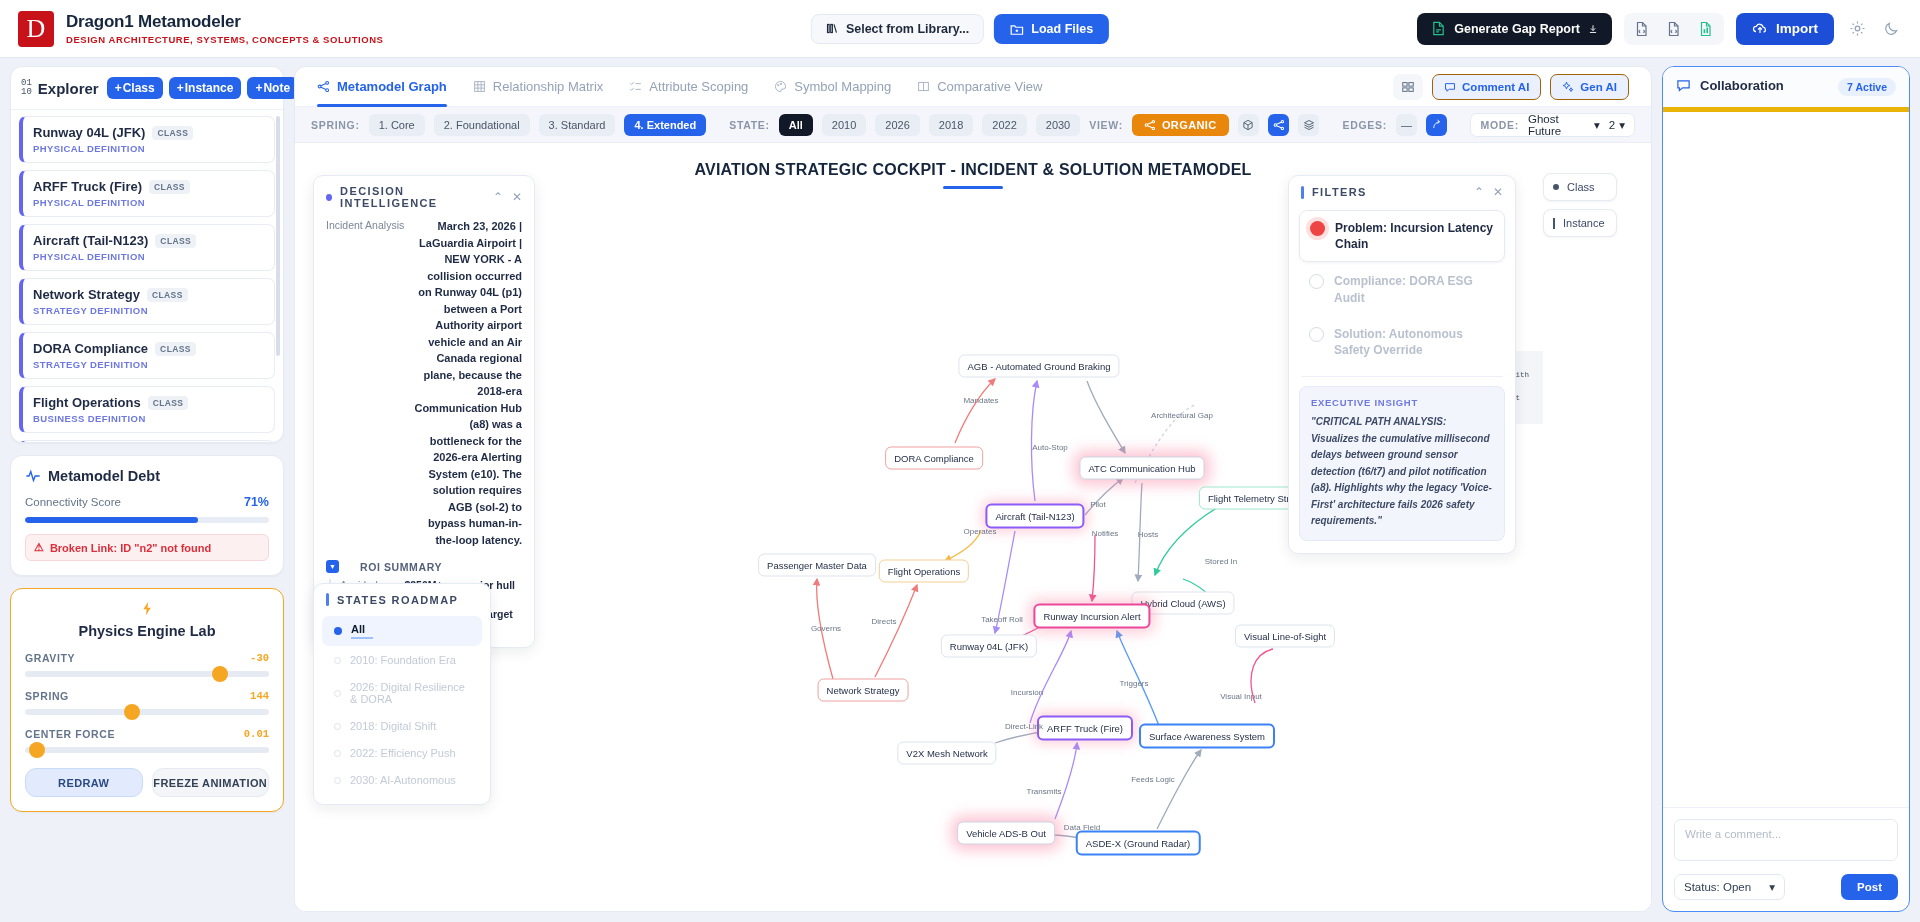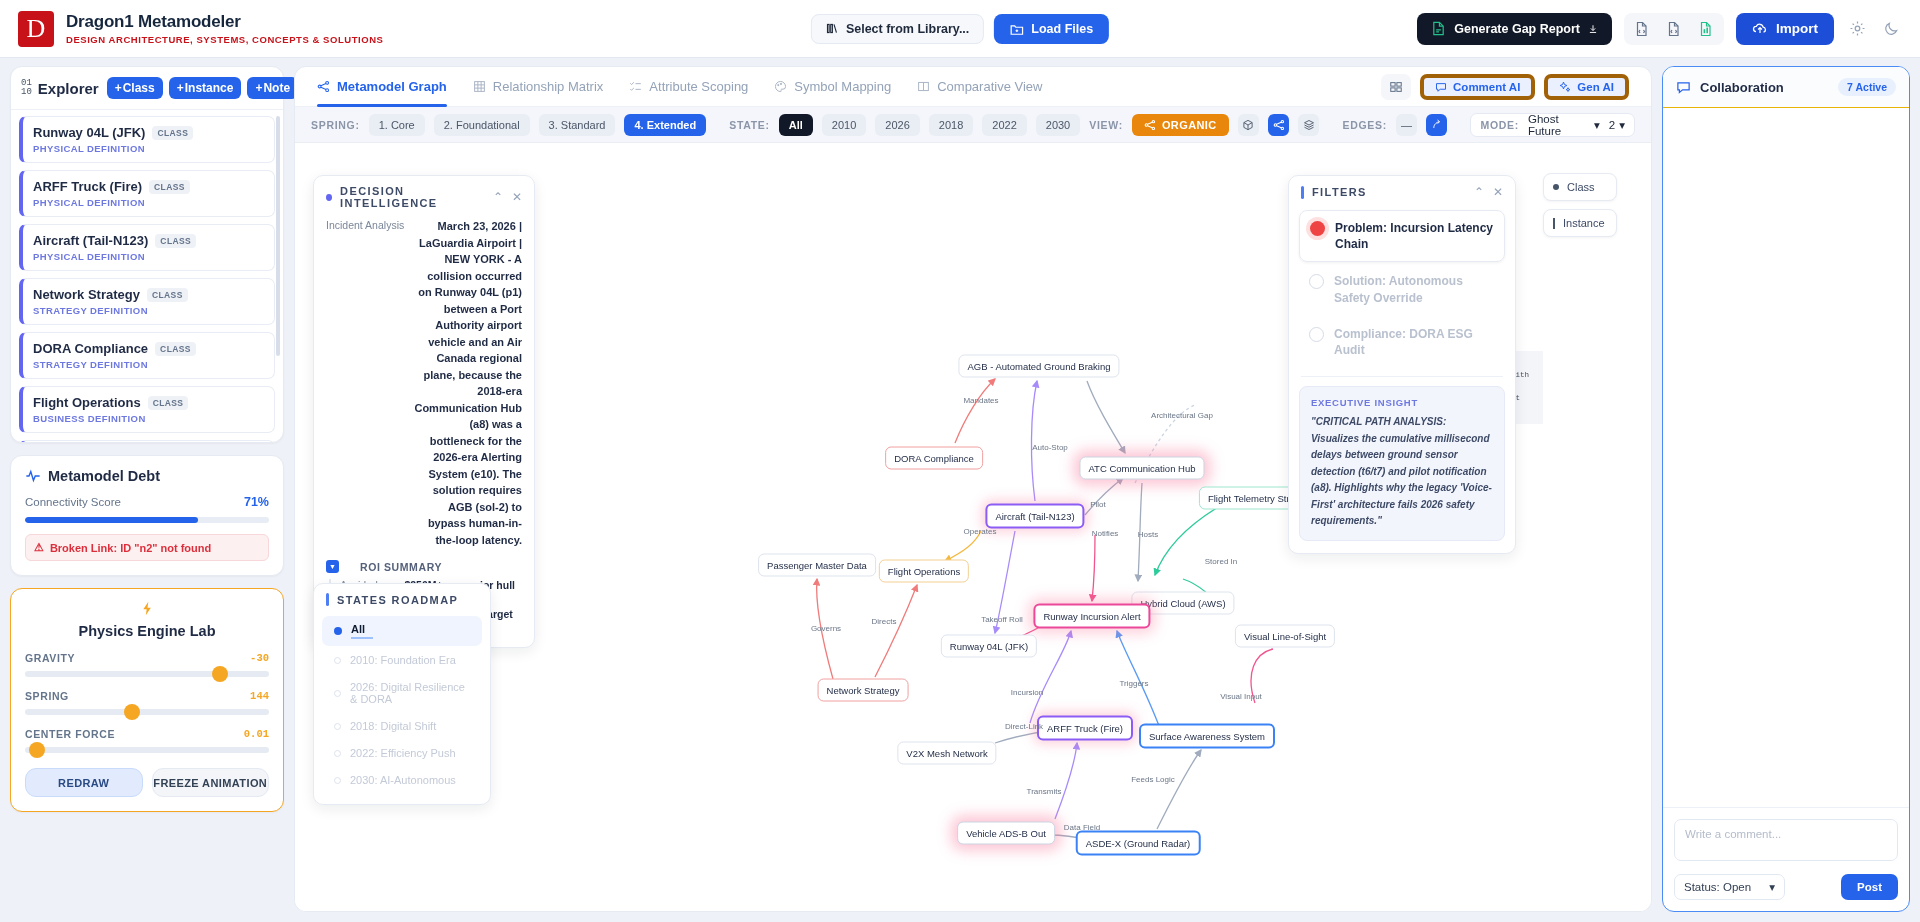--- a/index.html
+++ b/index.html
@@ -97,21 +97,21 @@
   .pbtn.ghost { background:#f3f5f9; color:#334155; border:1px solid #e4e9f2;}
 
   
   .main { flex:1; background:#fff; border:1px solid #e6eaf2; border-radius:12px; display:flex; flex-direction:column; overflow:hidden;}
   .tabs { display:flex; align-items:center; gap:26px; padding:0 22px; height:40px; border-bottom:1px solid #edf1f7; }
   .tab { display:flex;align-items:center;gap:7px;font-size:13px;color:#94a3b8;height:40px;cursor:pointer; position:relative;}
   .tab.active { color:#2563eb; font-weight:bold; }
   .tab.active::after{ content:""; position:absolute; bottom:0; left:0; right:0; height:3px; background:#2563eb; border-radius:2px;}
   .tabs-right { margin-left:auto; display:flex; align-items:center; gap:9px;}
   .sq-btn { width:30px;height:26px;background:#f4f6fa;border-radius:7px;display:flex;align-items:center;justify-content:center;cursor:pointer;}
-  .ai-btn { height:26px; padding:0 11px; border-radius:7px; background:#eaf0fe; color:#2563eb; border:4px solid #a16207;
+  .ai-btn { height:26px; padding:0 11px; border-radius:7px; background:#eaf0fe; color:#2563eb; border:1px solid #a16207;
             font-size:11.5px; font-weight:bold; display:flex; align-items:center; gap:6px; cursor:pointer;}
 
   .toolbar { height:36px; background:#f4f6fb; display:flex; align-items:center; padding:0 16px; gap:9px; border-bottom:1px solid #e9edf4;}
   .tb-label { font-size:10.5px; font-weight:bold; color:#8b95a8; letter-spacing:.7px;}
   .chip { height:22px; padding:0 10px; border-radius:6px; background:#e9edf4; color:#4b5768; font-size:11px;
           display:flex; align-items:center; cursor:pointer; white-space:nowrap;}
   .chip.blue { background:#2563eb; color:#fff; font-weight:bold;}
   .chip.dark { background:#111827; color:#fff; font-weight:bold;}
   .chip.orange { background:#e8870c; color:#fff; font-weight:bold; gap:6px; padding:0 12px; letter-spacing:.4px;}
   .chip.sq { width:22px; padding:0; justify-content:center;}
@@ -184,21 +184,21 @@
   .node.hl-purple { border:2px solid #8b5cf6; box-shadow:0 0 12px 4px rgba(248,113,150,.30);}
   .node.hl-pink { border:2.5px solid #ec4899; box-shadow:0 0 14px 5px rgba(248,113,150,.33);}
   .node.hl-blue { border:2px solid #3b82f6; }
   .node.hl-red { border:1px solid #cbd5e1; box-shadow:0 0 14px 6px rgba(248,113,150,.40);}
   .node.plain { border:1px solid #dde3ec; }
   .edge-label { position:absolute; font-size:8px; color:#6b7687; transform:translate(-50%,-50%); white-space:nowrap;}
 
   
   .collab { width:248px; flex:0 0 248px; background:#fff; border:1.5px solid #4b8bf5; border-radius:12px;
             display:flex; flex-direction:column; overflow:hidden;}
-  .collab-head { display:flex; align-items:center; gap:9px; padding:11px 13px; border-bottom:1px solid #eab308; background:#fbfcfe;}
+  .collab-head { display:flex; gap:9px; padding:11px 13px; border-bottom:5px solid #eab308; background:#fbfcfe;}
   .collab-t { font-size:13px; font-weight:bold; color:#1f2a44;}
   .badge { margin-left:auto; background:#e8f0fe; color:#2563eb; border-radius:11px; font-size:10.5px; font-weight:bold;
            padding:3px 9px;}
   .collab-body { flex:1; }
   .collab-foot { border-top:1px solid #edf1f7; padding:11px; }
   .comment-box { width:100%; height:42px; border:1px solid #e2e8f2; border-radius:7px; resize:none;
                  font-family:"Liberation Sans", sans-serif; font-size:11.5px; padding:8px 10px; color:#1e293b; outline:none;}
   .comment-box::placeholder{ color:#b4bcca;}
   .foot-row { display:flex; align-items:center; margin-top:10px;}
   .status-sel { border:1px solid #e2e8f2; border-radius:7px; height:26px; padding:0 9px; display:flex; align-items:center;
@@ -587,20 +587,24 @@
         </span>
         <span class="sel">
           <span>2</span>
           <span>▾</span>
         </span>
       </div>
     </div>
 
     <div class="canvas">
 
+      <div class="canvas-title">
+        <div class="t">AVIATION STRATEGIC COCKPIT - INCIDENT &amp; SOLUTION METAMODEL</div>
+        <div class="u"></div>
+      </div>
 
       <svg width="100%" height="100%" style="position:absolute;inset:0;">
         <defs>
           <marker id="ar" markerWidth="6" markerHeight="6" refX="5" refY="3" orient="auto">
             <path d="M0,0 L6,3 L0,6 z" fill="#a0abbd"></path>
           </marker>
           <marker id="arR" markerWidth="6" markerHeight="6" refX="5" refY="3" orient="auto">
             <path d="M0,0 L6,3 L0,6 z" fill="#f07b7b"></path>
           </marker>
           <marker id="arP" markerWidth="6" markerHeight="6" refX="5" refY="3" orient="auto">
@@ -722,25 +726,25 @@
             <span>⌃</span>
             <span>✕</span>
           </span>
         </div>
         <div class="f-opt active">
           <span class="radio on"></span>
           <span class="f-lab">Problem: Incursion Latency Chain</span>
         </div>
         <div class="f-opt">
           <span class="radio"></span>
-          <span class="f-lab dim">Solution: Autonomous Safety Override</span>
+          <span class="f-lab dim">Compliance: DORA ESG Audit</span>
         </div>
         <div class="f-opt">
           <span class="radio"></span>
-          <span class="f-lab dim">Compliance: DORA ESG Audit</span>
+          <span class="f-lab dim">Solution: Autonomous Safety Override</span>
         </div>
         <div class="f-sep"></div>
         <div class="insight">
           <div class="insight-t">EXECUTIVE INSIGHT</div>
           <div class="insight-b">"CRITICAL PATH ANALYSIS: Visualizes the cumulative millisecond delays between ground sensor detection (t6/t7) and pilot notification (a8). Highlights why the legacy 'Voice-First' architecture fails 2026 safety requirements."</div>
         </div>
       </div>
 
       <div class="class-inst">
         <div class="ci-item">

